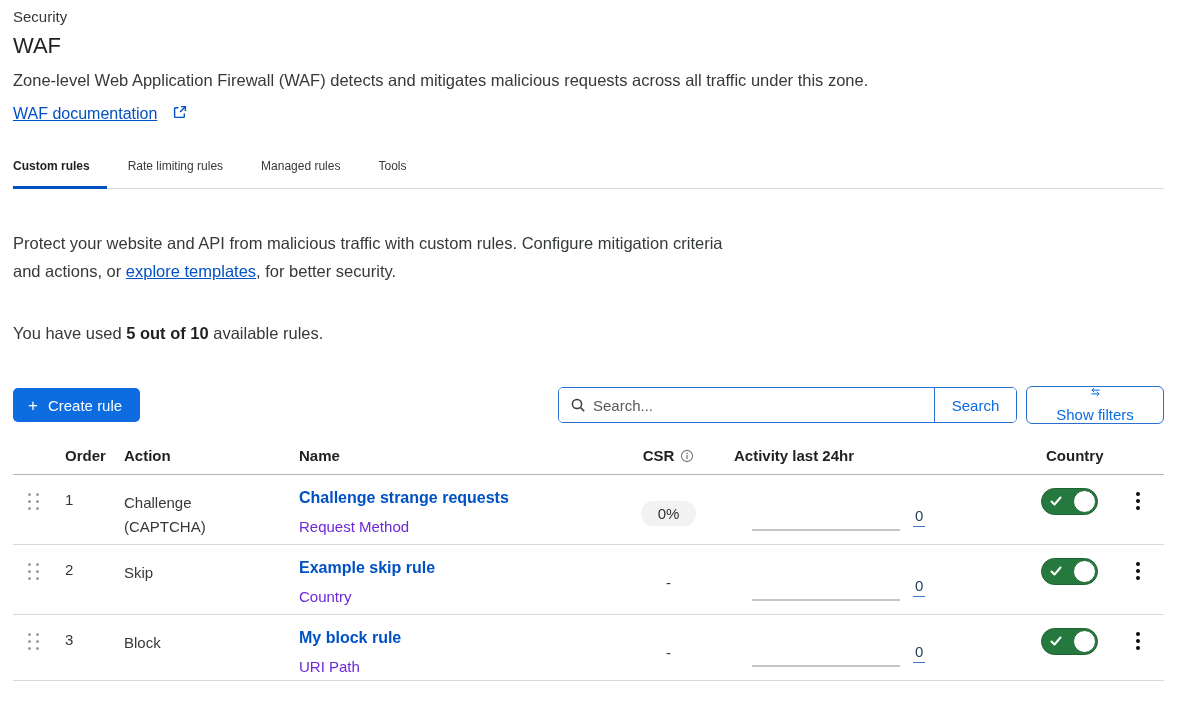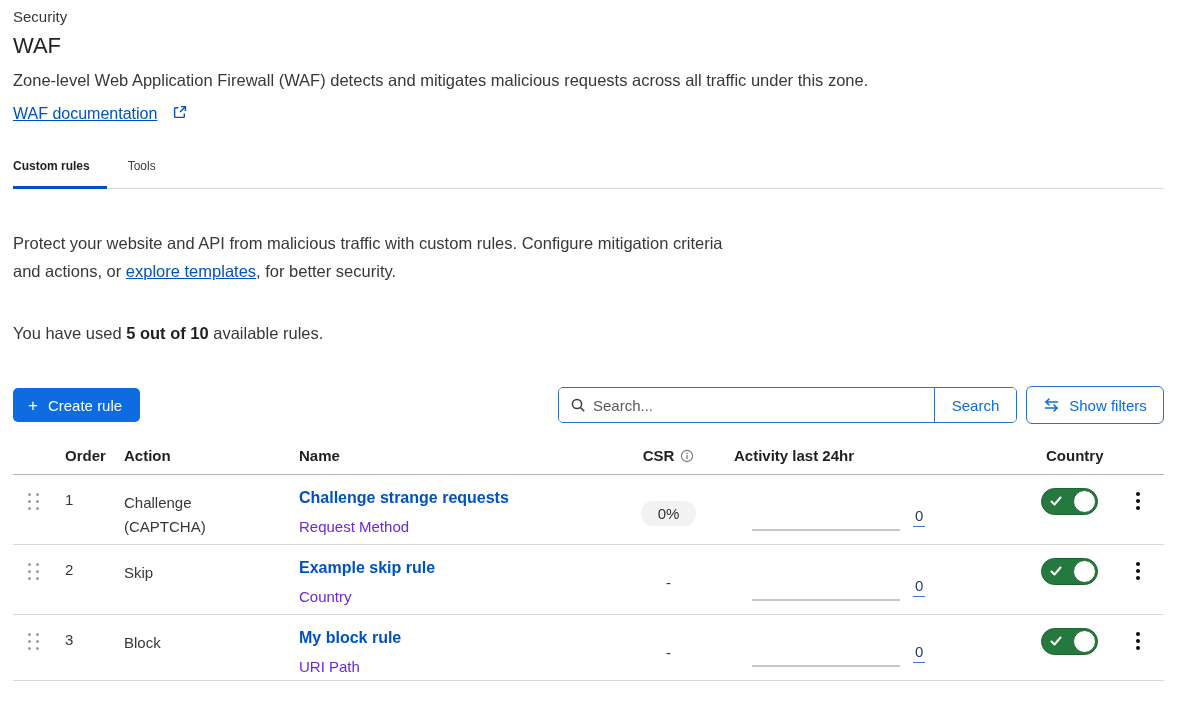--- a/index.html
+++ b/index.html
@@ -50,21 +50,21 @@
   }
   .search-box input::placeholder { color:#595959; }
   .search-btn {
     width:82px; background:#fff; border:none; border-left:1px solid #2a70d3;
     color:#0b6ce0; font-size:15px; cursor:pointer; font-family:inherit;
   }
   .btn-outline {
     display:flex; align-items:center; justify-content:center; gap:9px;
     height:38px; width:138px; background:#fff;
     border:1px solid #2a70d3; border-radius:6px;
-    color:#0b6ce0; font-size:15px; cursor:pointer; font-family:inherit;
+    color:#0b6ce0; font-size:15px; cursor:pointer; font-family:inherit;flex-direction:column;
   }
 
   
   .grid-row { display:grid; grid-template-columns:38px 59px 176px 335px 95px 300px 95px 53px; }
   .thead { height:51px; align-items:end; padding-bottom:10px; border-bottom:1px solid #b5b5b5; font-size:15px; font-weight:700; color:#1f2023; }
   .thead > div { display:flex; align-items:center; }
   .h-order { padding-left:14px; }
   .h-action { padding-left:14px; }
   .h-name { padding-left:13px; }
   .h-csr { justify-content:center; gap:6px; }
@@ -121,20 +121,22 @@
       <svg width="14" height="14" viewBox="0 0 13 13" fill="none" stroke="#0051c3" stroke-width="1.3">
         <path d="M5 2.5H2.2a0.7 0.7 0 0 0-0.7 0.7v7.6a0.7 0.7 0 0 0 0.7 0.7h7.6a0.7 0.7 0 0 0 0.7-0.7V8"></path>
         <path d="M7.5 1.5h4v4"></path>
         <path d="M11.3 1.7L6.6 6.4"></path>
       </svg>
     </span>
   </div>
 
   <nav class="tabs">
     <div class="tab active">Custom rules</div>
+    <div class="tab">Rate limiting rules</div>
+    <div class="tab">Managed rules</div>
     <div class="tab">Tools</div>
   </nav>
 
   <p class="intro"><span>Protect your website and API from malicious traffic with custom rules. Configure mitigation criteria and actions, or </span><a>explore templates</a><span>, for better security.</span></p>
 
   <p class="usage"><span>You have used </span><b>5 out of 10</b><span> available rules.</span></p>
 
   <div class="toolbar">
     <button class="btn-primary">
       <span class="plus">+</span>

